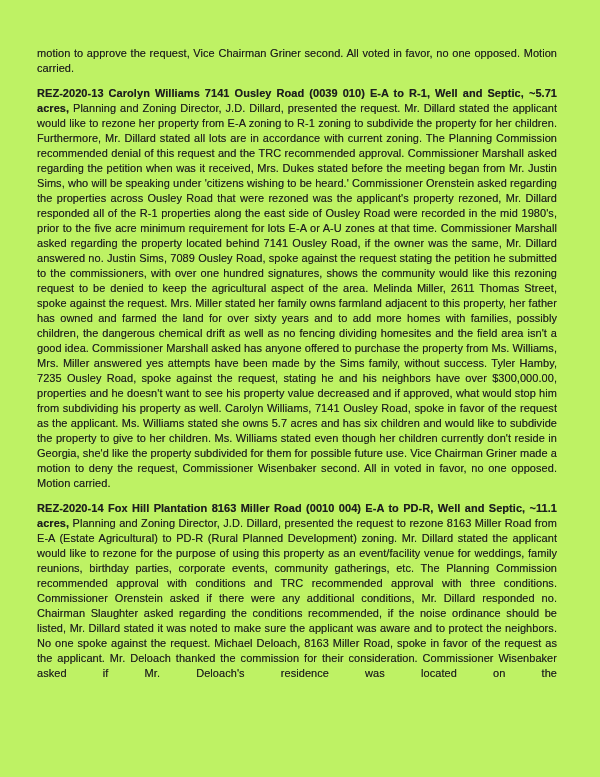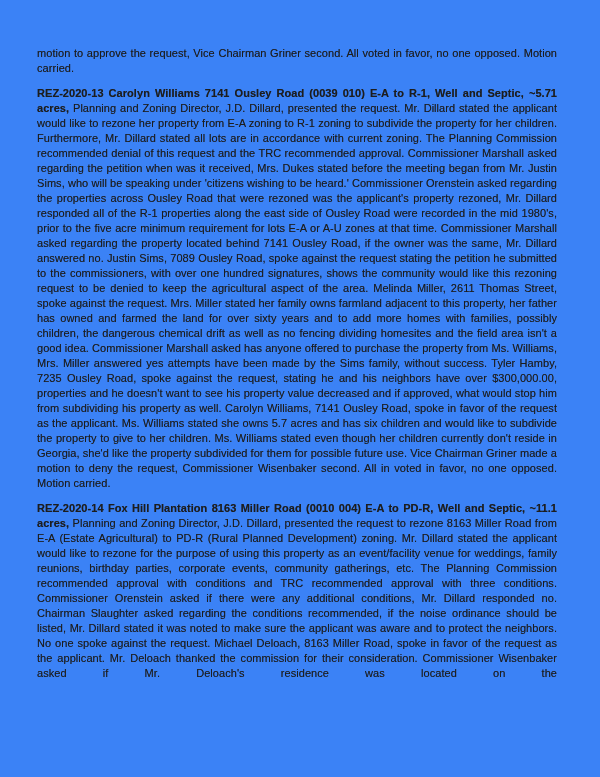--- a/index.html
+++ b/index.html
@@ -10,21 +10,21 @@
   body {
     width: 600px;
     height: 777px;
     overflow: hidden;
     font-family: "Liberation Sans", "DejaVu Sans", sans-serif;
   }
   .page {
     box-sizing: border-box;
     width: 600px;
     height: 777px;
-    background: #3b82f6;
+    background: #bef264;
     padding: 46px 43px 0 37px;
     color: #1d1d1d;
   }
   .para {
     margin: 0 0 10px 0;
     font-size: 11px;
     line-height: 15px;
     text-align: justify;
     letter-spacing: 0.05px;
     

